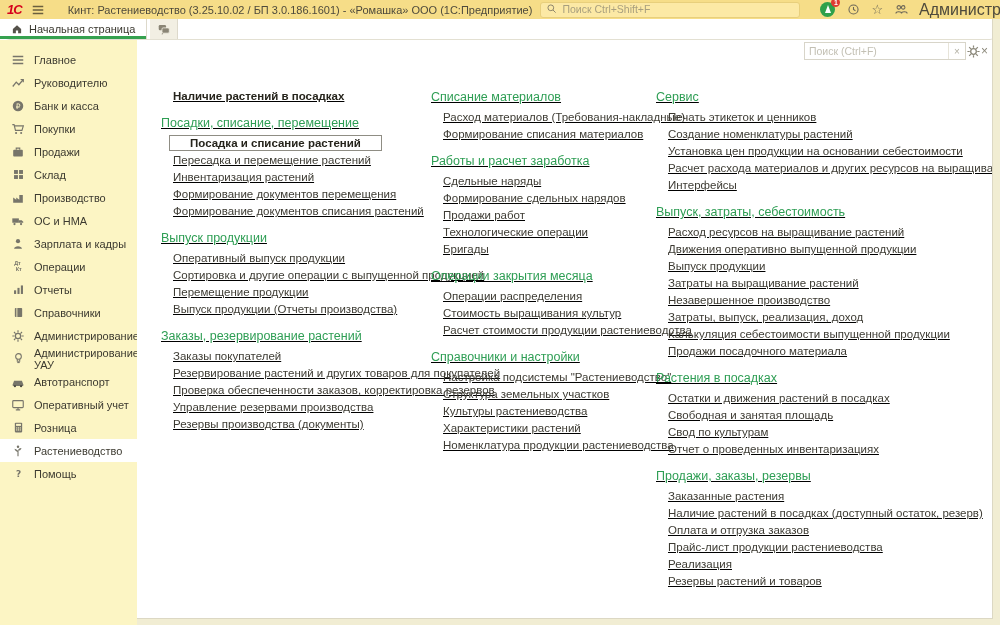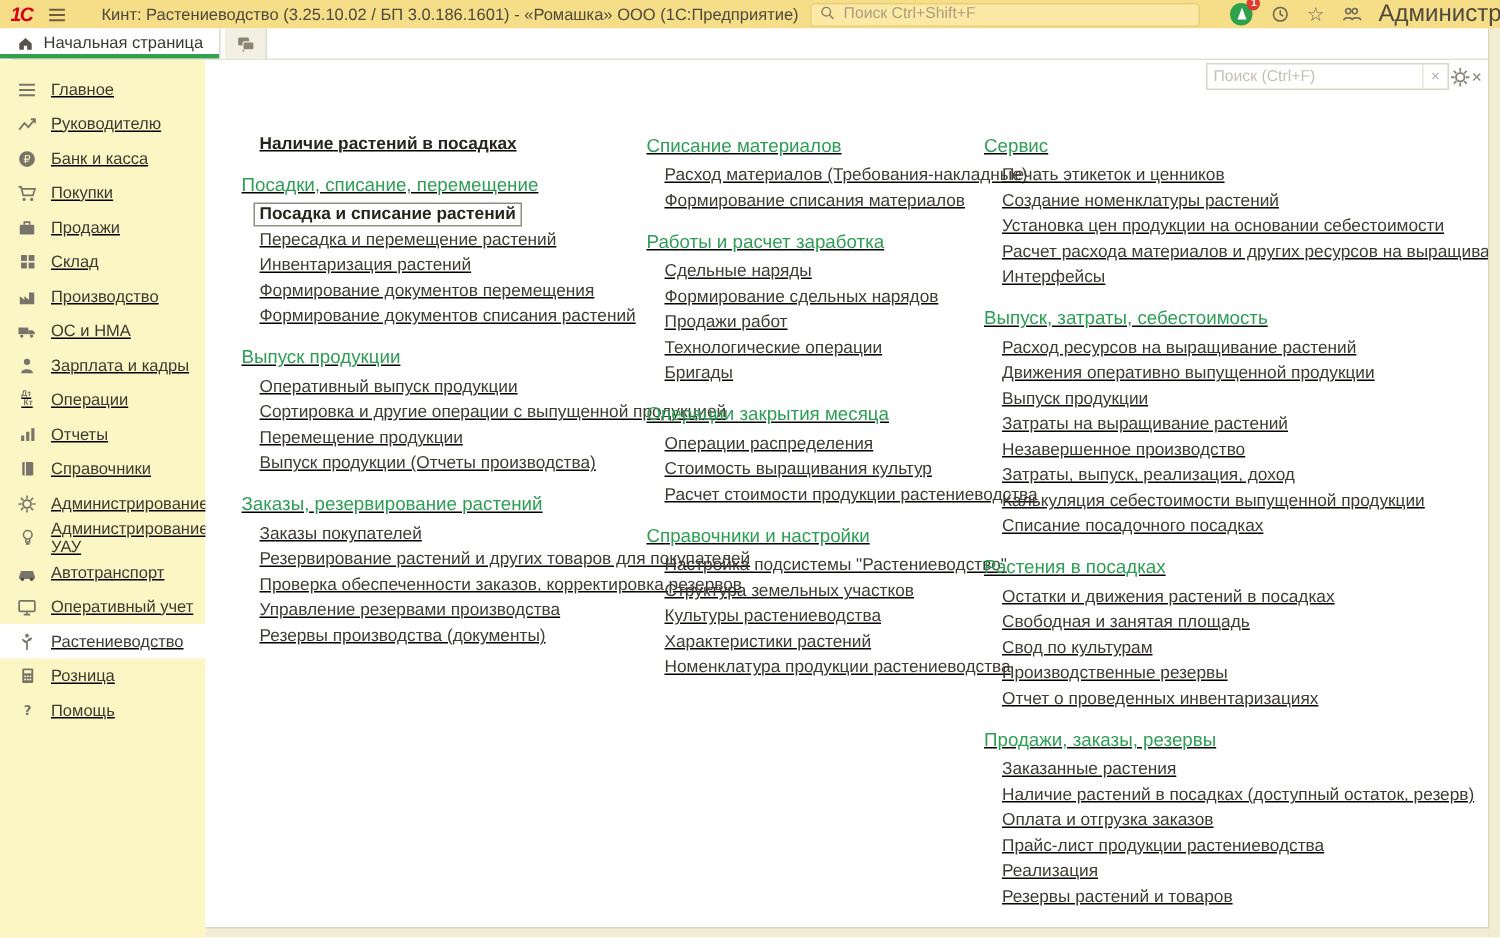--- a/index.html
+++ b/index.html
@@ -43,21 +43,21 @@
     position:relative;font-size:11px;color:#3a382f;background:#fff;flex:none;
   }
   .tab.active::after{content:"";position:absolute;left:0;right:0;bottom:0;height:3px;background:#35a14f;}
   .tab-btn{
     width:27px;display:flex;align-items:center;justify-content:center;background:#f2efe3;
     border-right:1px solid #ddd9cb;margin-left:3px;flex:none;
   }
 
   
   .main{display:flex;height:586px;}
-  .sidebar{width:137px;background:#fcf5c4;padding-top:8px;box-sizing:border-box;flex:none;text-decoration:underline;}
+  .sidebar{width:137px;background:#fcf5c4;padding-top:8px;box-sizing:border-box;flex:none;}
   .side-item{height:23px;display:flex;align-items:center;gap:8px;padding-left:10px;font-size:11px;color:#3c3a30;}
   .side-item.active{background:#ffffff;}
   .side-ico{width:16px;display:flex;justify-content:center;flex:none;}
   .dtkt{font-size:5.5px;line-height:5.5px;color:#77756a;font-weight:bold;text-align:left;}
 
   .content{flex:1;position:relative;background:#fff;overflow:hidden;}
   .panel-tools{position:absolute;top:2px;right:12px;display:flex;align-items:center;}
   .panel-search{display:flex;align-items:stretch;width:162px;height:18px;border:1px solid #d8d5c9;background:#fff;box-sizing:border-box;}
   .panel-search input{border:none;outline:none;flex:1;min-width:0;font-size:10.5px;padding:0 4px;color:#6f6c60;font-family:inherit;background:transparent;}
   .panel-search input::placeholder{color:#c3c0b4;}
@@ -66,21 +66,21 @@
 
   .columns{display:flex;padding:48px 0 0 24px;}
   .col{flex:none;text-decoration:underline;}
   .col.c1{width:270px;}
   .col.c2{width:225px;}
   .col.c3{width:330px;}
   .featured{height:17px;line-height:17px;font-size:11.5px;font-weight:bold;color:#26241c;padding-left:12px;margin-bottom:6px;white-space:nowrap;cursor:pointer;}
   .section-title{color:#2e9e54;font-size:12.5px;height:18px;line-height:18px;margin:9px 0 3px;white-space:nowrap;}
   .section.first .section-title{margin-top:0;}
   .item{height:17px;line-height:17px;font-size:11.5px;color:#3d3b33;padding-left:12px;white-space:nowrap;cursor:pointer;}
-  .focused{border:1px solid #8f8d84;padding:0 3px;margin-left:-4px;font-weight:bold;display:inline-block;line-height:14px;color:#26241c;}
+  .focused{border:1px solid #8f8d84;padding:0 20px;margin-left:-4px;font-weight:bold;display:inline-block;line-height:14px;color:#26241c;}
 
   
   .frame-right{position:absolute;top:19px;bottom:0;right:0;width:7px;background:#f1edd3;border-left:1px solid #dcd8c4;}
   .frame-bottom{position:absolute;left:137px;right:7px;bottom:0;height:6px;background:#f1edd3;border-top:1px solid #dcd8c4;}
 
   svg{display:block;}
 </style>
 </head>
 <body>
 
@@ -293,45 +293,45 @@
       </div>
       <div class="side-item">
         <span class="side-ico">
             <svg width="14" height="14" viewBox="0 0 16 16">
               <rect x="2" y="3" width="12" height="8" rx="1" fill="none" stroke="#77756a" stroke-width="1.3"></rect>
               <path d="M8 11v2.3M5.5 13.5h5" stroke="#77756a" stroke-width="1.3"></path>
             </svg>
           </span>
         <span>Оперативный учет</span>
       </div>
-      <div class="side-item active">
-        <span class="side-ico">
-            <svg width="14" height="14" viewBox="0 0 16 16">
-              <path d="M8 14V7" fill="none" stroke="#77756a" stroke-width="1.3"></path>
-              <path d="M8 9C6.5 9 4.5 8 4 5.5 6.5 6 8 7.5 8 9z" fill="#77756a"></path>
-              <path d="M8 7.5C8 6 9.5 4.5 12 4.5 11.5 7 9.5 7.5 8 7.5z" fill="#77756a"></path>
-              <circle cx="8" cy="3.2" r="1.4" fill="#77756a"></circle>
-            </svg>
-          </span>
-        <span>Растениеводство</span>
-      </div>
       <div class="side-item">
         <span class="side-ico">
             <svg width="13" height="13" viewBox="0 0 16 16">
               <rect x="3.5" y="2" width="9" height="12" rx="1" fill="#77756a"></rect>
               <rect x="5" y="3.5" width="6" height="2.5" fill="#fcf5c4"></rect>
               <circle cx="5.8" cy="8.5" r="0.8" fill="#fcf5c4"></circle>
               <circle cx="8" cy="8.5" r="0.8" fill="#fcf5c4"></circle>
               <circle cx="10.2" cy="8.5" r="0.8" fill="#fcf5c4"></circle>
               <circle cx="5.8" cy="11" r="0.8" fill="#fcf5c4"></circle>
               <circle cx="8" cy="11" r="0.8" fill="#fcf5c4"></circle>
               <circle cx="10.2" cy="11" r="0.8" fill="#fcf5c4"></circle>
             </svg>
           </span>
         <span>Розница</span>
+      </div>
+      <div class="side-item active">
+        <span class="side-ico">
+            <svg width="14" height="14" viewBox="0 0 16 16">
+              <path d="M8 14V7" fill="none" stroke="#77756a" stroke-width="1.3"></path>
+              <path d="M8 9C6.5 9 4.5 8 4 5.5 6.5 6 8 7.5 8 9z" fill="#77756a"></path>
+              <path d="M8 7.5C8 6 9.5 4.5 12 4.5 11.5 7 9.5 7.5 8 7.5z" fill="#77756a"></path>
+              <circle cx="8" cy="3.2" r="1.4" fill="#77756a"></circle>
+            </svg>
+          </span>
+        <span>Растениеводство</span>
       </div>
       <div class="side-item">
         <span class="side-ico">
             <svg width="13" height="13" viewBox="0 0 16 16">
               <text x="8" y="12" font-size="11" font-weight="bold" text-anchor="middle" fill="#77756a" font-family="DejaVu Sans">?</text>
             </svg>
           </span>
         <span>Помощь</span>
       </div>
     </div>
@@ -419,28 +419,27 @@
             </div>
             <div class="section">
               <div class="section-title">Выпуск, затраты, себестоимость</div>
               <div class="item">Расход ресурсов на выращивание растений</div>
               <div class="item">Движения оперативно выпущенной продукции</div>
               <div class="item">Выпуск продукции</div>
               <div class="item">Затраты на выращивание растений</div>
               <div class="item">Незавершенное производство</div>
               <div class="item">Затраты, выпуск, реализация, доход</div>
               <div class="item">Калькуляция себестоимости выпущенной продукции</div>
-              <div class="item">Списание посадочного посадках</div>
+              <div class="item">Продажи посадочного материала</div>
             </div>
             <div class="section">
               <div class="section-title">Растения в посадках</div>
               <div class="item">Остатки и движения растений в посадках</div>
               <div class="item">Свободная и занятая площадь</div>
               <div class="item">Свод по культурам</div>
-              <div class="item">Производственные резервы</div>
               <div class="item">Отчет о проведенных инвентаризациях</div>
             </div>
             <div class="section">
               <div class="section-title">Продажи, заказы, резервы</div>
               <div class="item">Заказанные растения</div>
               <div class="item">Наличие растений в посадках (доступный остаток, резерв)</div>
               <div class="item">Оплата и отгрузка заказов</div>
               <div class="item">Прайс-лист продукции растениеводства</div>
               <div class="item">Реализация</div>
               <div class="item">Резервы растений и товаров</div>

